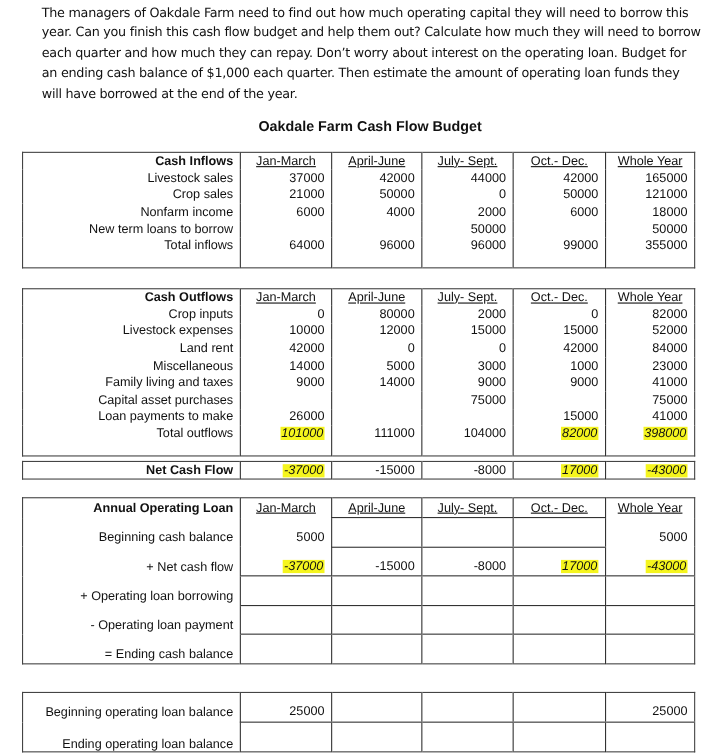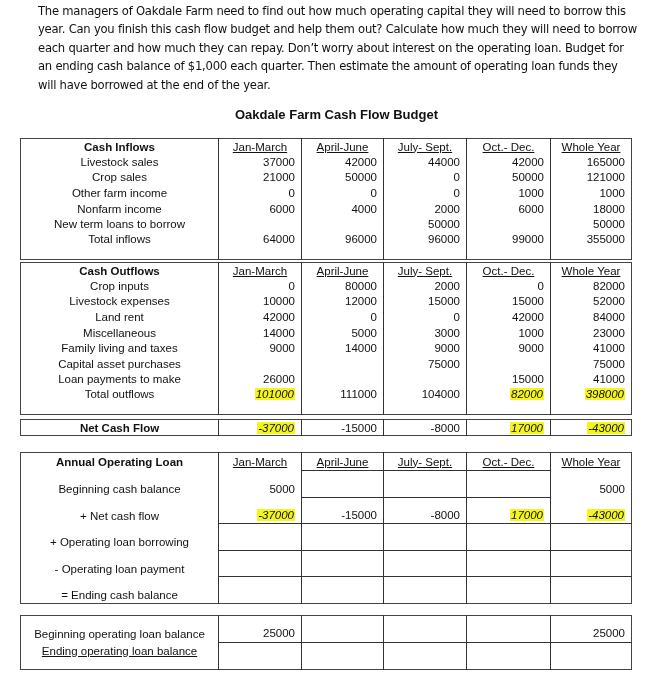--- a/index.html
+++ b/index.html
@@ -15,38 +15,38 @@
   }
   table.blk {
     position: absolute; left: 20px; width: 611px;
     border-collapse: collapse; table-layout: fixed;
     font-family: "Liberation Sans", sans-serif; font-size: 11.5px; color: #111;
   }
   table.blk td { padding: 0 6px; white-space: nowrap; overflow: hidden; }
   col.c0 { width: 198px; } col.c1 { width: 83px; } col.c2 { width: 82px; }
   col.c3 { width: 83px; } col.c4 { width: 84px; } col.c5 { width: 81px; }
   .frame { border: 1.5px solid #444; }
-  td.lab { text-align: center; padding-left: 6px; }
+  td.lab { text-align: right; padding-left: 6px; }
   td.num { text-align: right; }
   td.hdr { text-align: center; text-decoration: underline; }
   .bold { font-weight: bold; }
   .vl { border-left: 1.5px solid #333; }
   .bt { border-top: 1.5px solid #333; }
   .hl { background: #f5f51e; padding: 0 1px; font-style: italic; }
   
   #inflows tr, #outflows tr { height: 15.6px; }
   #inflows td, #outflows td { line-height: 14px; }
   #inflows tr.last td, #outflows tr.last td { padding-bottom: 13px; }
   #netflow tr { height: 16px; }
   #oploan tr { height: 26.5px; }
   #oploan td { vertical-align: bottom; padding-bottom: 2px; }
   #oploan tr.head td { vertical-align: middle; padding-bottom: 0; }
   #loanbal tr { height: 27px; }
   #loanbal td { vertical-align: bottom; padding-bottom: 3px; }
-  #loanbal tr.second td { padding-bottom: 12px; text-decoration: underline; }
+  #loanbal tr.second td { padding-bottom: 0; }
 </style>
 </head>
 <body>
 
 <div class="intro">The managers of Oakdale Farm need to find out how much operating capital they will need to borrow this year.  Can you finish this cash flow budget and help them out? Calculate how much they will need to borrow each quarter and how much they can repay.  Don’t worry about interest on the operating loan. Budget for an ending cash balance of $1,000 each quarter. Then estimate the amount of operating loan funds they will have borrowed at the end of the year.</div>
 <div class="title">Oakdale Farm Cash Flow Budget</div>
 
 <table class="blk frame" id="inflows" style="top:138px;">
   <colgroup>
       <col class="c0">
@@ -75,28 +75,20 @@
         <td class="num vl"><span>42000</span></td>
         <td class="num vl"><span>165000</span></td>
       </tr>
       <tr>
         <td class="lab">Crop sales</td>
         <td class="num vl"><span>21000</span></td>
         <td class="num vl"><span>50000</span></td>
         <td class="num vl"><span>0</span></td>
         <td class="num vl"><span>50000</span></td>
         <td class="num vl"><span>121000</span></td>
-      </tr>
-      <tr>
-        <td class="lab">Other farm income</td>
-        <td class="num vl"><span>0</span></td>
-        <td class="num vl"><span>0</span></td>
-        <td class="num vl"><span>0</span></td>
-        <td class="num vl"><span>1000</span></td>
-        <td class="num vl"><span>1000</span></td>
       </tr>
       <tr>
         <td class="lab">Nonfarm income</td>
         <td class="num vl"><span>6000</span></td>
         <td class="num vl"><span>4000</span></td>
         <td class="num vl"><span>2000</span></td>
         <td class="num vl"><span>6000</span></td>
         <td class="num vl"><span>18000</span></td>
       </tr>
       <tr>
@@ -280,21 +272,21 @@
     <td class="lab">= Ending cash balance</td>
     <td class="num vl bt"></td>
     <td class="num vl bt"></td>
     <td class="num vl bt"></td>
     <td class="num vl bt"></td>
     <td class="num vl bt"></td>
   </tr>
 </tbody>
   </table>
 
-<table class="blk frame" id="loanbal" style="top:615px;">
+<table class="blk frame" id="loanbal" style="top:629px;">
   <colgroup>
       <col class="c0">
       <col class="c1">
       <col class="c2">
       <col class="c3">
       <col class="c4">
       <col class="c5">
     </colgroup>
   <tbody>
       <tr>

